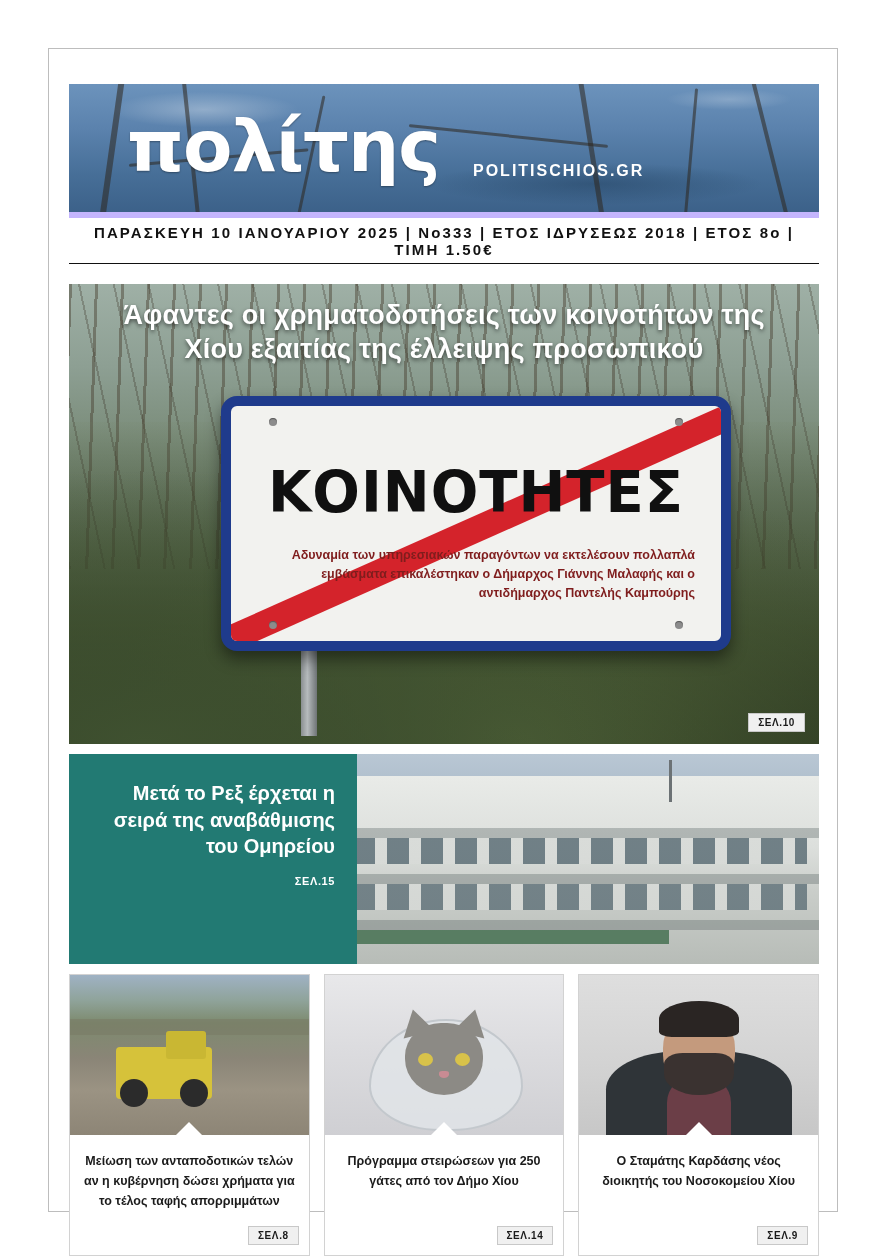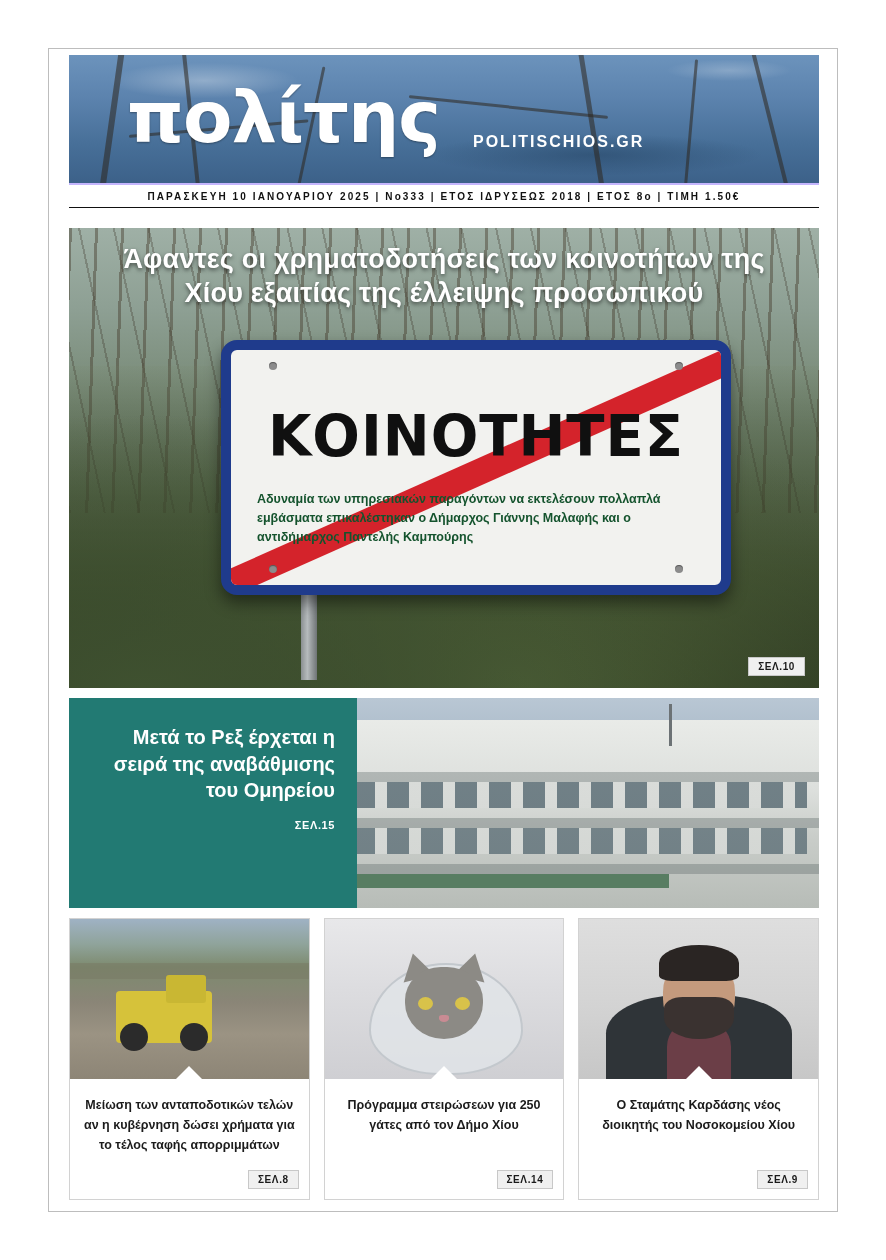--- a/index.html
+++ b/index.html
@@ -24,21 +24,21 @@
 
   .paper-frame {
     position: absolute;
     left: 48px;
     top: 48px;
     width: 790px;
     height: 1164px;
     border: 1px solid #bdbdbd;
     box-sizing: border-box;
     background: #ffffff;
-    padding: 6px 20px 18px 20px;
+    padding: 35px 20px 18px 20px;
   }
 
   
   .masthead {
     position: relative;
     width: 750px;
     height: 128px;
     overflow: hidden;
     background: linear-gradient(180deg, #6c93bc 0%, #5b82ad 35%, #476f98 70%, #3c6189 100%);
   }
@@ -83,24 +83,24 @@
     top: 78px;
     font-size: 16px;
     letter-spacing: 2px;
     color: #ffffff;
     font-weight: 600;
   }
 
   
   .infobar {
     width: 750px;
-    border-top: 2px solid #c4b5fd;
+    border-top: 6px solid #c4b5fd;
     border-bottom: 1px solid #111;
     text-align: center;
-    font-size: 10px;
+    font-size: 15px;
     letter-spacing: 2.1px;
     font-weight: 700;
     color: #111;
     padding: 6px 0 5px 0;
     box-sizing: border-box;
     background: #fff;
   }
 
   
   .lead {
@@ -186,25 +186,25 @@
     font-size: 56px;
     font-weight: 700;
     letter-spacing: 1px;
     color: #101010;
     font-family: "DejaVu Sans", sans-serif;
   }
   .sign-sub {
     position: absolute;
     left: 26px; right: 26px;
     top: 140px;
-    text-align: left;
+    text-align: right;
     font-size: 12.5px;
     font-weight: 700;
     line-height: 1.5;
-    color: #14532d;
+    color: #7f1d1d;
   }
   .sign-post {
     position: absolute;
     left: 232px;
     top: 360px;
     width: 16px;
     height: 92px;
     background: linear-gradient(90deg, #8a8f91, #b6bbbd 40%, #6f7476);
   }
   .page-ref {

